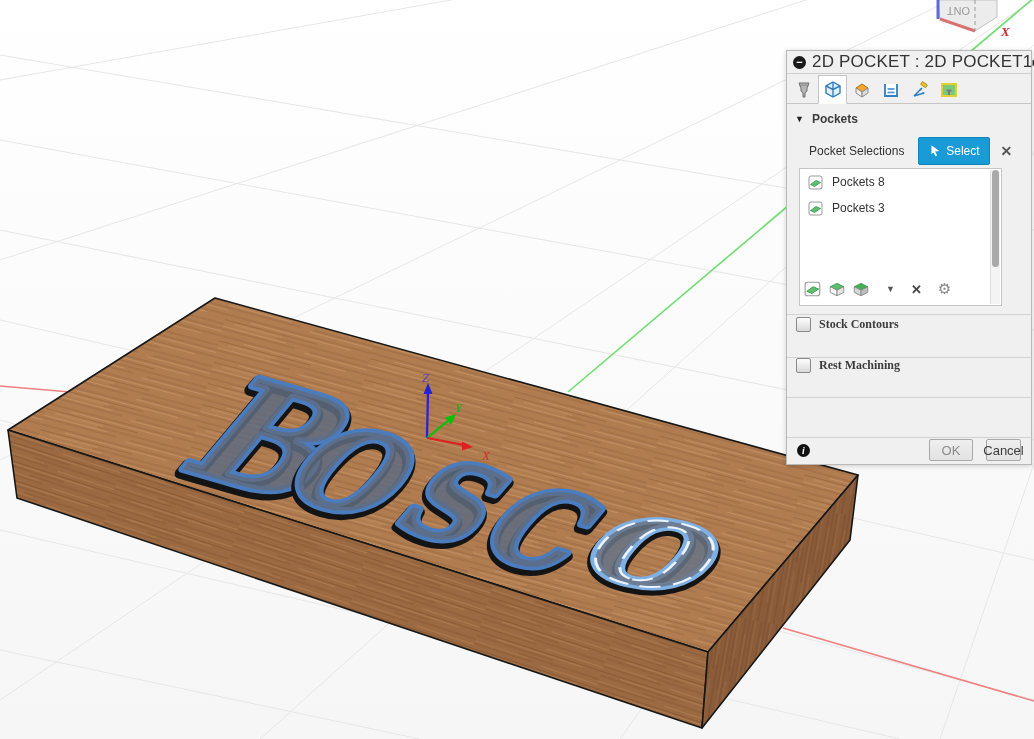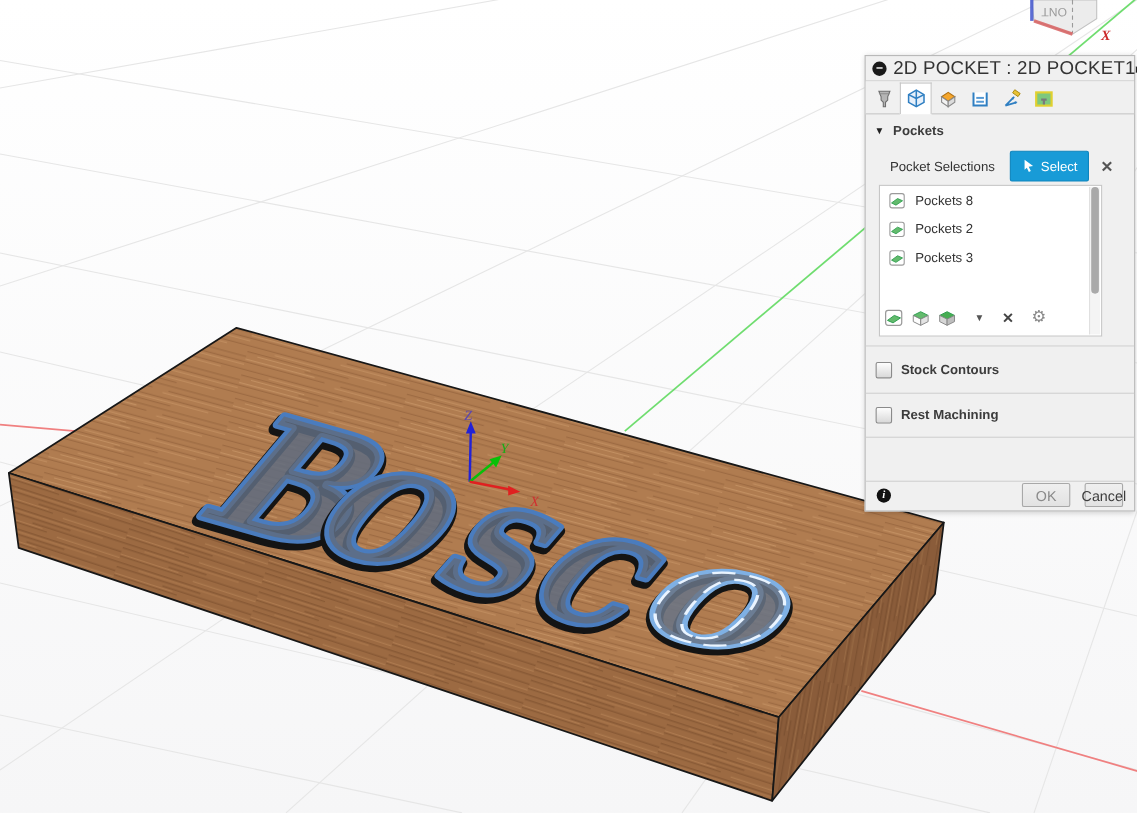--- a/index.html
+++ b/index.html
@@ -43,22 +43,22 @@
               gap:6px;padding-left:2px;}
   .list-tools .sep{width:4px;}
   .mini-drop{font-size:9px;color:#555;cursor:pointer;}
   .mini-x{font-size:13px;color:#444;font-weight:bold;cursor:pointer;}
   .mini-gear{font-size:15px;color:#888;cursor:pointer;line-height:14px;}
   .scrollbar{position:absolute;right:1px;top:1px;width:9px;bottom:1px;background:#f4f4f4;
              border-left:1px solid #e0e0e0;}
   .scroll-thumb{position:absolute;left:1px;top:0px;width:7px;height:97px;background:#a9a9a9;
                 border-radius:4px;cursor:pointer;}
   .divider{position:absolute;left:0;right:0;height:1px;background:#d2d2d2;}
-  .check-row{position:absolute;left:0;right:0;height:38px;display:flex;align-items:center;
-             padding-left:9px;gap:8px;box-sizing:border-box;}
+  .check-row{position:absolute;left:0;right:0;height:38px;display:flex;align-items:flex-start;
+             padding-left:9px;gap:8px;box-sizing:border-box;font-family:Liberation Serif, serif;}
   .checkbox{width:13px;height:13px;background:linear-gradient(#fdfdfd,#d9d9d9);
             border:1px solid #8a8a8a;border-radius:2px;cursor:pointer;flex:0 0 auto;}
   .check-label{font-weight:bold;color:#3c3c3c;}
   .footer{position:absolute;left:0;right:0;bottom:0;height:28px;display:flex;align-items:center;
           padding:0 10px;box-sizing:border-box;}
   .info-circle{width:13px;height:13px;border-radius:50%;background:#111;color:#fff;
                display:flex;align-items:center;justify-content:center;
                font-family:"Liberation Serif",serif;font-style:italic;font-weight:bold;font-size:10px;}
   .btn{height:22px;background:linear-gradient(#efefef,#e2e2e2);border:1px solid #a8a8a8;
        border-radius:2px;font-size:13px;display:flex;align-items:center;justify-content:center;
@@ -242,27 +242,20 @@
           <rect x="1" y="1" width="13" height="13" rx="2" fill="#fff" stroke="#9a9a9a"></rect>
           <polygon points="2.5,9.5 8,5.5 12.5,7.5 6.5,11.5" fill="#63bb6d" stroke="#2f9e4f" stroke-width="0.8"></polygon>
         </svg>
         <span>Pockets 8</span>
       </div>
       <div class="pocket-item">
         <svg width="15" height="15" viewBox="0 0 15 15">
           <rect x="1" y="1" width="13" height="13" rx="2" fill="#fff" stroke="#9a9a9a"></rect>
           <polygon points="2.5,9.5 8,5.5 12.5,7.5 6.5,11.5" fill="#63bb6d" stroke="#2f9e4f" stroke-width="0.8"></polygon>
         </svg>
-        <span>Pockets 2</span>
-      </div>
-      <div class="pocket-item">
-        <svg width="15" height="15" viewBox="0 0 15 15">
-          <rect x="1" y="1" width="13" height="13" rx="2" fill="#fff" stroke="#9a9a9a"></rect>
-          <polygon points="2.5,9.5 8,5.5 12.5,7.5 6.5,11.5" fill="#63bb6d" stroke="#2f9e4f" stroke-width="0.8"></polygon>
-        </svg>
         <span>Pockets 3</span>
       </div>
 
       <div class="list-tools">
         <svg width="18" height="18" viewBox="0 0 16 16">
           <rect x="1" y="2" width="13" height="12" rx="2" fill="#fff" stroke="#9a9a9a"></rect>
           <polygon points="2.5,10 8,6 13,8 7,12" fill="#63bb6d" stroke="#2f9e4f" stroke-width="0.8"></polygon>
         </svg>
         <svg width="18" height="18" viewBox="0 0 16 16">
           <polygon points="2,6 8,3 14,6 8,9" fill="#63bb6d" stroke="#2f9e4f" stroke-width="0.8"></polygon>

